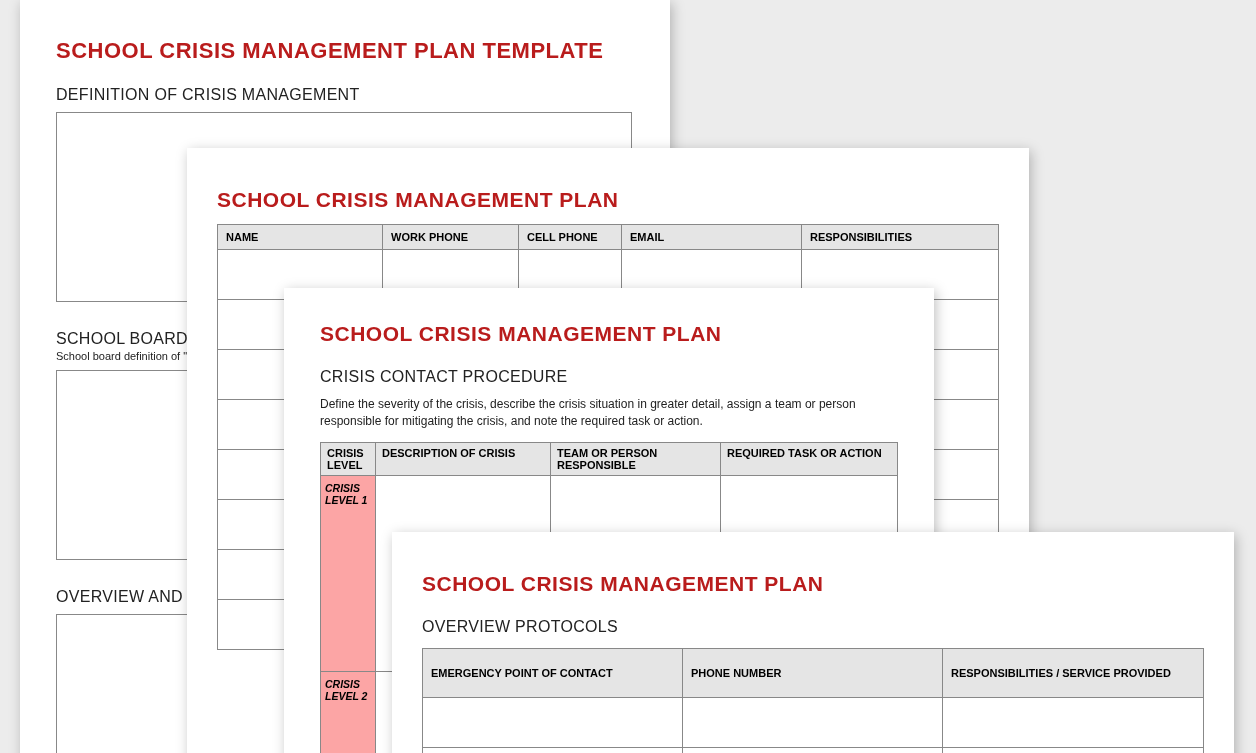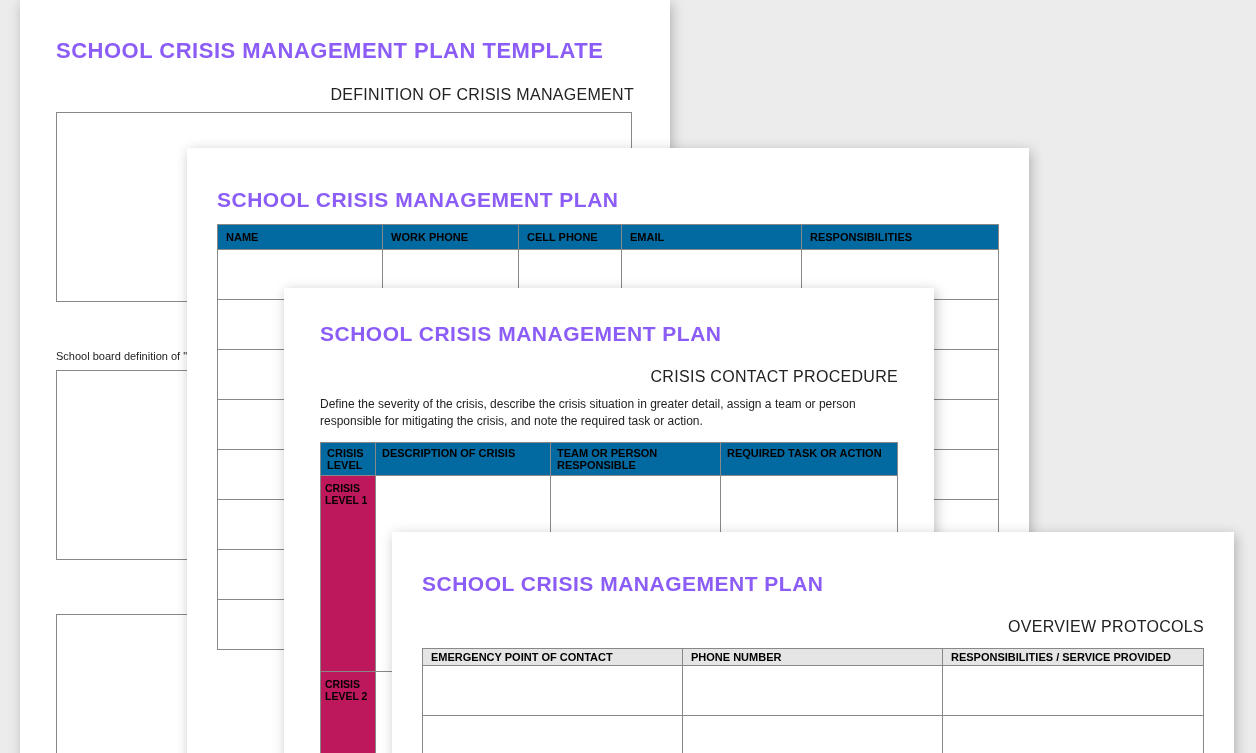--- a/index.html
+++ b/index.html
@@ -20,35 +20,34 @@
   .p2 { left: 187px; top: 148px; width: 842px; height: 700px; z-index: 2; }
   .p3 { left: 284px; top: 288px; width: 650px; height: 600px; z-index: 3; }
   .p4 { left: 392px; top: 532px; width: 842px; height: 400px; z-index: 4; }
 
   .pad { padding: 28px 36px 0 36px; }
   .p2 .pad { padding: 28px 30px 0 30px; }
   .p3 .pad { padding: 28px 36px 0 36px; }
   .p4 .pad { padding: 28px 30px 0 30px; }
 
   h1.title {
-    color: #8b5cf6;
+    color: #b91c1c;
     font-weight: 700;
     letter-spacing: 0.5px;
   }
   .p1 h1.title { font-size: 22px; margin-top: 10px; }
   .p2 h1.title { font-size: 21px; margin-top: 12px; }
   .p3 h1.title { font-size: 21px; margin-top: 6px; }
   .p4 h1.title { font-size: 21px; margin-top: 12px; }
 
   h2.section {
     color: #222;
     font-weight: 400;
     margin-top: 22px;
     letter-spacing: 0.3px;
-    text-align: right;
   }
   .p1 h2.section { font-size: 16px; }
   .p2 h2.section { font-size: 16px; }
   .p3 h2.section { font-size: 16px; }
   .p4 h2.section { font-size: 16px; }
 
   p.sub {
     font-size: 11px;
     color: #222;
     margin-top: 2px;
@@ -68,50 +67,51 @@
     width: 100%;
     margin-top: 12px;
   }
   th, td {
     border: 1px solid #888;
     font-size: 11px;
     text-align: left;
     vertical-align: top;
   }
   th {
-    background: #0369a1;
+    background: #e5e5e5;
     font-weight: 700;
     padding: 6px 8px;
   }
   td {
     padding: 6px 8px;
   }
 
   
   .p2 table.team td { height: 50px; }
   .p2 table.team th:nth-child(1){ width: 165px; }
   .p2 table.team th:nth-child(2){ width: 136px; }
   .p2 table.team th:nth-child(3){ width: 103px; }
   .p2 table.team th:nth-child(4){ width: 180px; }
 
   
   .p3 table.crisis th { padding: 4px 6px; }
   .p3 table.crisis th:nth-child(1){ width: 55px; }
   .p3 table.crisis th:nth-child(2){ width: 175px; }
   .p3 table.crisis th:nth-child(3){ width: 170px; }
   .p3 table.crisis td.level {
-    background: #be185d;
+    background: #fca5a5;
     font-weight: 700;
     font-size: 10.5px;
     padding: 6px 4px;
+    font-style: italic;
   }
   .p3 table.crisis td.big { height: 196px; }
 
   
-  .p4 table.med th { background: #e5e5e5; padding: 2px 8px; font-size: 11px; }
+  .p4 table.med th { background: #e5e5e5; padding: 18px 8px; font-size: 11px; }
   .p4 table.med th:nth-child(1){ width: 260px; }
   .p4 table.med th:nth-child(2){ width: 260px; }
   .p4 table.med td { height: 50px; }
 </style>
 </head>
 <body>
 
 <div class="page p1">
   <div class="pad">
     <h1 class="title">SCHOOL CRISIS MANAGEMENT PLAN TEMPLATE</h1>

